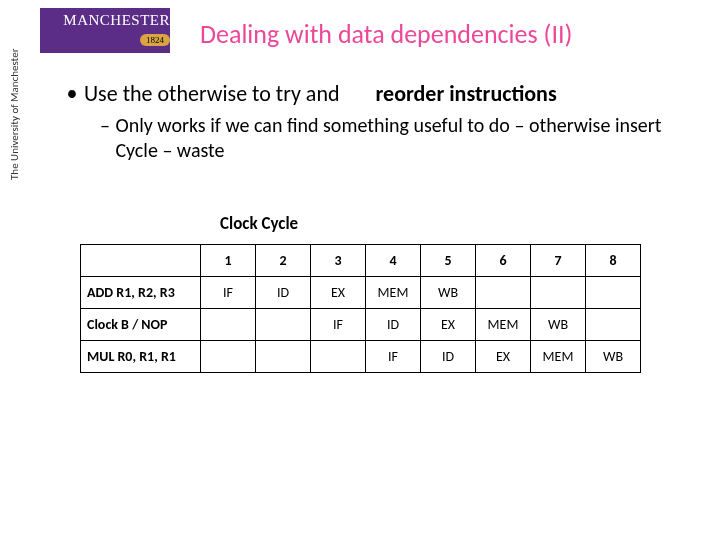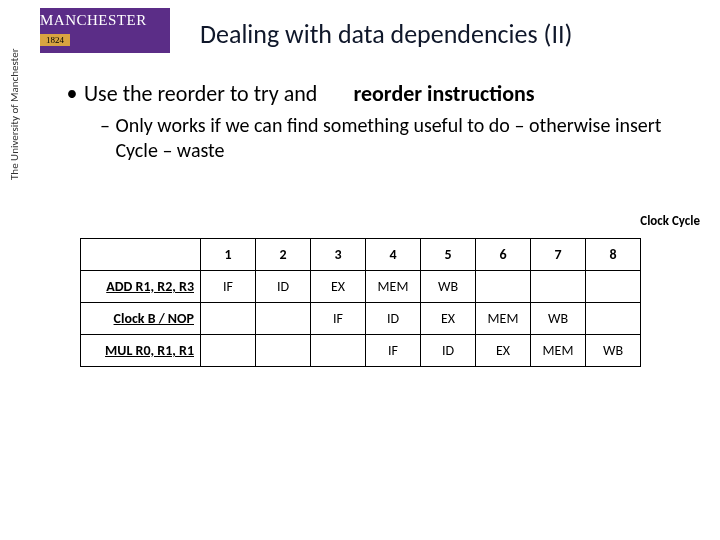--- a/index.html
+++ b/index.html
@@ -23,100 +23,99 @@
   }
   .logo {
     position: absolute;
     left: 40px;
     top: 8px;
     width: 130px;
     height: 45px;
     background: #5b2d87;
     color: #fff;
     font-family: Georgia, serif;
-    text-align: left;
+    text-align: right;
     padding-top: 4px;
   }
   .logo .main { font-size: 15px; letter-spacing: 0.5px; }
   .logo .year {
     display: inline-block;
     background: #d9a441;
     color: #000;
     font-size: 9px;
     padding: 1px 6px;
     margin-top: 2px;
-    border-radius: 0;
+    border-radius: 6px;
   }
   .title {
     position: absolute;
     left: 200px;
     top: 18px;
     font-size: 26px;
-    color: #0f172a;
+    color: #ec4899;
   }
   .content {
     position: absolute;
     left: 60px;
     top: 80px;
     width: 620px;
     color: #000;
   }
   .bullet-row { display: flex; font-size: 22px; margin-bottom: 6px; }
   .bullet-row .dot { width: 24px; text-align: center; }
   .bullet-row b { font-weight: 700; margin-left: 31px; }
   .sub-row { display: flex; font-size: 20px; margin-left: 40px; line-height: 1.25; }
   .sub-row .dash { width: 18px; }
   .clock-label {
-    text-align: right;
+    text-align: left;
     font-weight: 700;
-    font-size: 13px;
+    font-size: 17px;
     margin-top: 50px;
     margin-bottom: 10px;
     margin-left: 160px;
     width: 480px;
   }
   table {
     border-collapse: collapse;
     margin-left: 20px;
     font-size: 14px;
   }
   th, td {
     border: 1.5px solid #000;
     text-align: center;
     height: 32px;
     min-width: 55px;
     padding: 0 6px;
   }
   .rowhead {
-    text-align: right;
+    text-align: left;
     font-weight: 700;
     min-width: 120px;
     padding-left: 6px;
-    text-decoration: underline;
   }
   .corner { border: 1.5px solid #000; background: #fff; }
   thead th { font-weight: 700; }
 </style>
 </head>
 <body>
 
 <div class="sidebar-text">The University of Manchester</div>
 
 <div class="logo">
   <div class="main">MANCHESTER</div>
   <span class="year">1824</span>
 </div>
 
 <div class="title">Dealing with data dependencies (II)</div>
 
 <div class="content">
   <div class="bullet-row">
     <span class="dot">•</span>
     <span>
-      <span>Use the reorder to try and </span><b>reorder instructions</b>
+      <span>Use the otherwise to try and </span><b>reorder instructions</b>
     </span>
   </div>
   <div class="sub-row">
     <span class="dash">–</span>
     <span>Only works if we can find something useful to do – otherwise insert Cycle – waste</span>
   </div>
 
   <div class="clock-label">Clock Cycle</div>
 
   <table>

